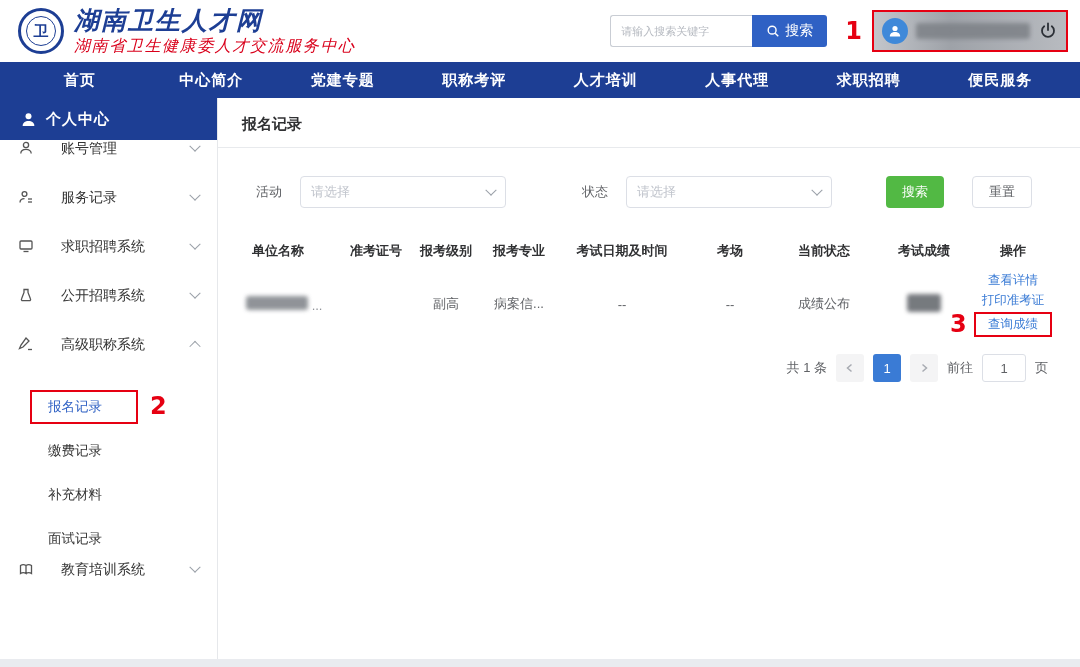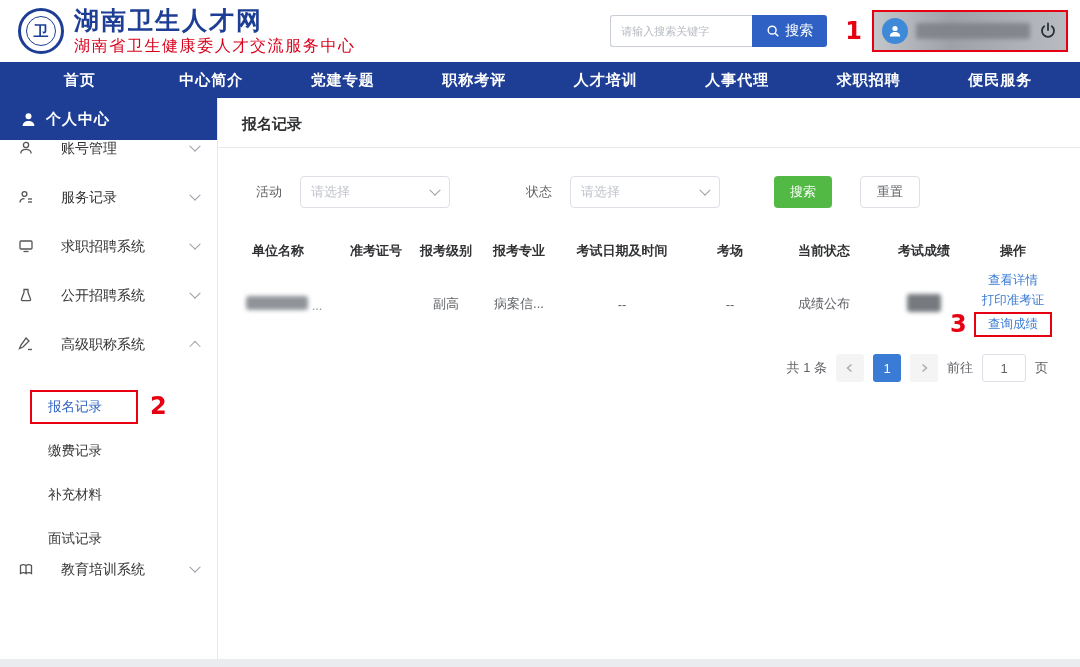--- a/index.html
+++ b/index.html
@@ -4,21 +4,21 @@
 <style>
   * { box-sizing: border-box; margin: 0; padding: 0; }
   html,body { width:1080px; height:667px; overflow:hidden; }
   body { font-family: "Liberation Sans", "DejaVu Sans", sans-serif; background:#e9ebef; }
   .page { width:1080px; height:659px; background:#fff; display:flex; flex-direction:column; }
 
   
   .hdr { height:62px; background:#fff; display:flex; align-items:center; padding:0 12px 0 18px; position:relative; }
   .logo { width:46px; height:46px; border-radius:50%; border:3px solid #1d3e94; display:flex; align-items:center; justify-content:center; flex:0 0 auto; }
   .logo-inner { width:30px; height:30px; border-radius:50%; border:1.5px solid #1d3e94; display:flex; align-items:center; justify-content:center; color:#1d3e94; font-size:15px; font-weight:bold; }
-  .brand { margin-left:10px; display:flex; flex-direction:column; justify-content:center; }
+  .brand { margin-left:10px; display:flex; flex-direction:column; justify-content:center;font-style:italic; }
   .brand-title { color:#1d3e94; font-size:25px; font-weight:bold; letter-spacing:2px; line-height:28px; }
   .brand-sub { color:#d9001b; font-size:16px; letter-spacing:1.6px; margin-top:2px; }
   .search-wrap { margin-left:auto; display:flex; align-items:center; height:32px; }
   .s-input { width:142px; height:32px; border:1px solid #c9cdd4; border-right:none; border-radius:3px 0 0 3px; padding:0 10px; font-size:11px; color:#333; outline:none; }
   .s-input::placeholder { color:#b6bac1; }
   .s-btn { height:32px; background:#2f61c4; color:#fff; border:none; border-radius:0 3px 3px 0; font-size:14px; padding:0 14px; display:flex; align-items:center; gap:5px; cursor:pointer; }
   .ann { color:#e60012; font-weight:bold; font-size:24px; font-family:"DejaVu Sans", sans-serif; }
   .ann-1 { margin:0 8px 0 18px; }
   .userbox { width:196px; height:42px; border:2px solid #e60012; margin-left:2px; display:flex; align-items:center; padding:0 8px; background:linear-gradient(90deg,#c3c6cb,#9ea2a8 40%,#b8bbc0); position:relative; }
   .avatar { width:26px; height:26px; border-radius:50%; background:#3f89d9; display:flex; align-items:center; justify-content:center; flex:0 0 auto; }
@@ -42,21 +42,21 @@
   .sb-sub-item { height:44px; display:flex; align-items:center; padding-left:48px; font-size:13.5px; color:#333; cursor:pointer; position:relative; }
   .sub-active { color:#2f61c4; }
   .redbox-side { position:absolute; left:30px; top:5px; width:108px; height:34px; border:2px solid #e60012; }
   .ann-2 { position:absolute; left:150px; top:7px; }
 
   
   .main { flex:1; background:#fff; display:flex; flex-direction:column; min-width:0; }
   .m-title { padding:17px 24px 13px 24px; font-size:15px; font-weight:bold; color:#303133; border-bottom:1px solid #e8eaed; }
   .filters { display:flex; align-items:center; gap:18px; margin:28px 0 0 38px; }
   .lbl { font-size:13px; color:#606266; }
-  .select { width:150px; height:32px; border:1px solid #dcdfe6; border-radius:4px; display:flex; align-items:center; padding:0 10px; cursor:pointer; background:#fff; }
+  .select { width:206px; height:32px; border:1px solid #dcdfe6; border-radius:4px; display:flex; align-items:center; padding:0 10px; cursor:pointer; background:#fff; }
   .select .ph { font-size:13px; color:#c0c4cc; flex:1; }
   .gap-lg { width:40px; }
   .btn { height:32px; border-radius:4px; font-size:13px; padding:0 16px; cursor:pointer; border:none; }
   .btn-green { background:#52b944; color:#fff; margin-left:36px; }
   .btn-plain { background:#fff; color:#606266; border:1px solid #dcdfe6; margin-left:10px; }
 
   .tbl { margin-top:26px; }
   .tbl-head, .tbl-row { display:grid; grid-template-columns:100px 72px 68px 78px 128px 88px 100px 100px 1fr; padding:0 28px 0 22px; align-items:center; }
   .tbl-head { height:34px; }
   .th { font-size:13px; font-weight:bold; color:#303133; text-align:center; }

